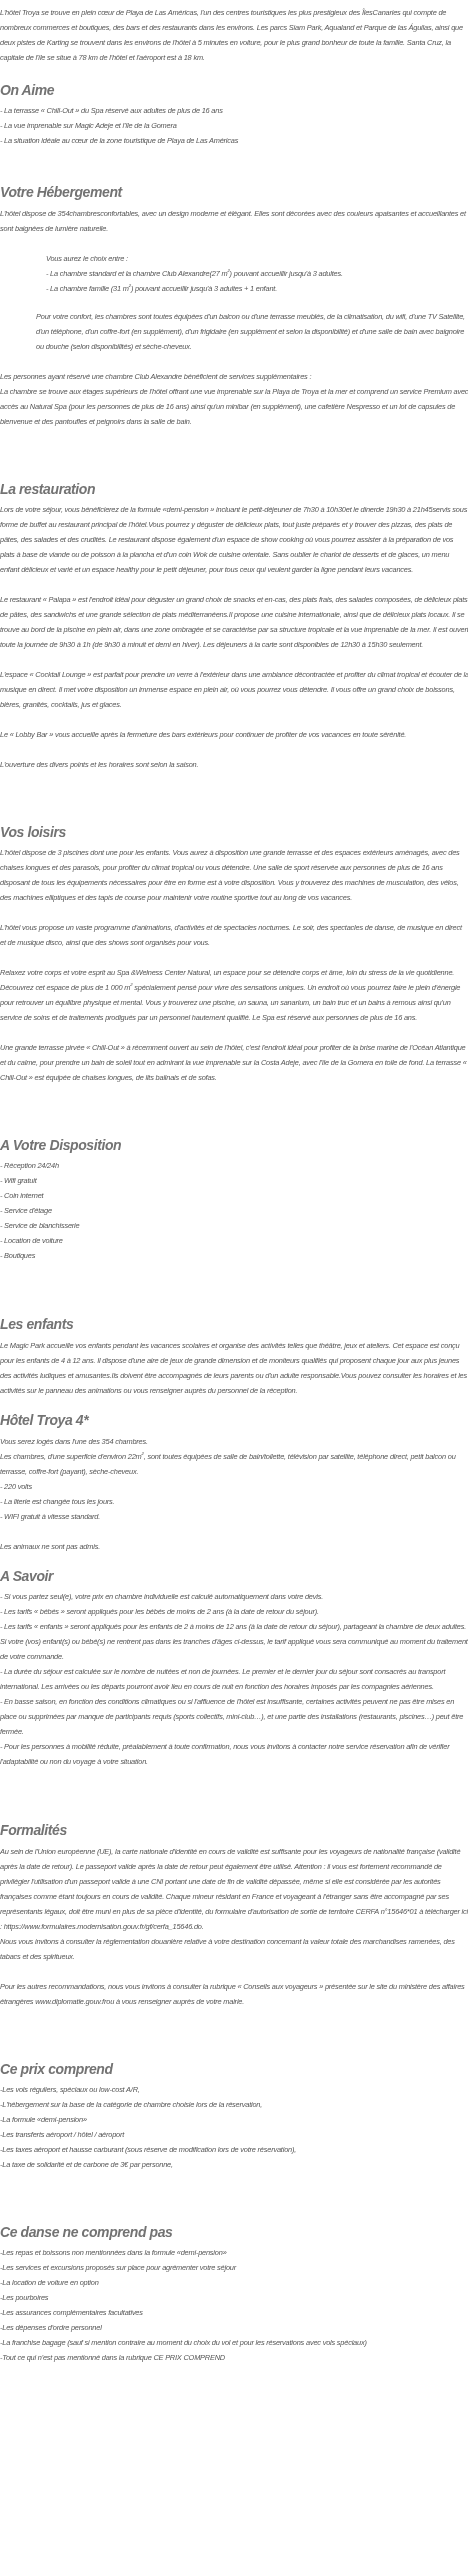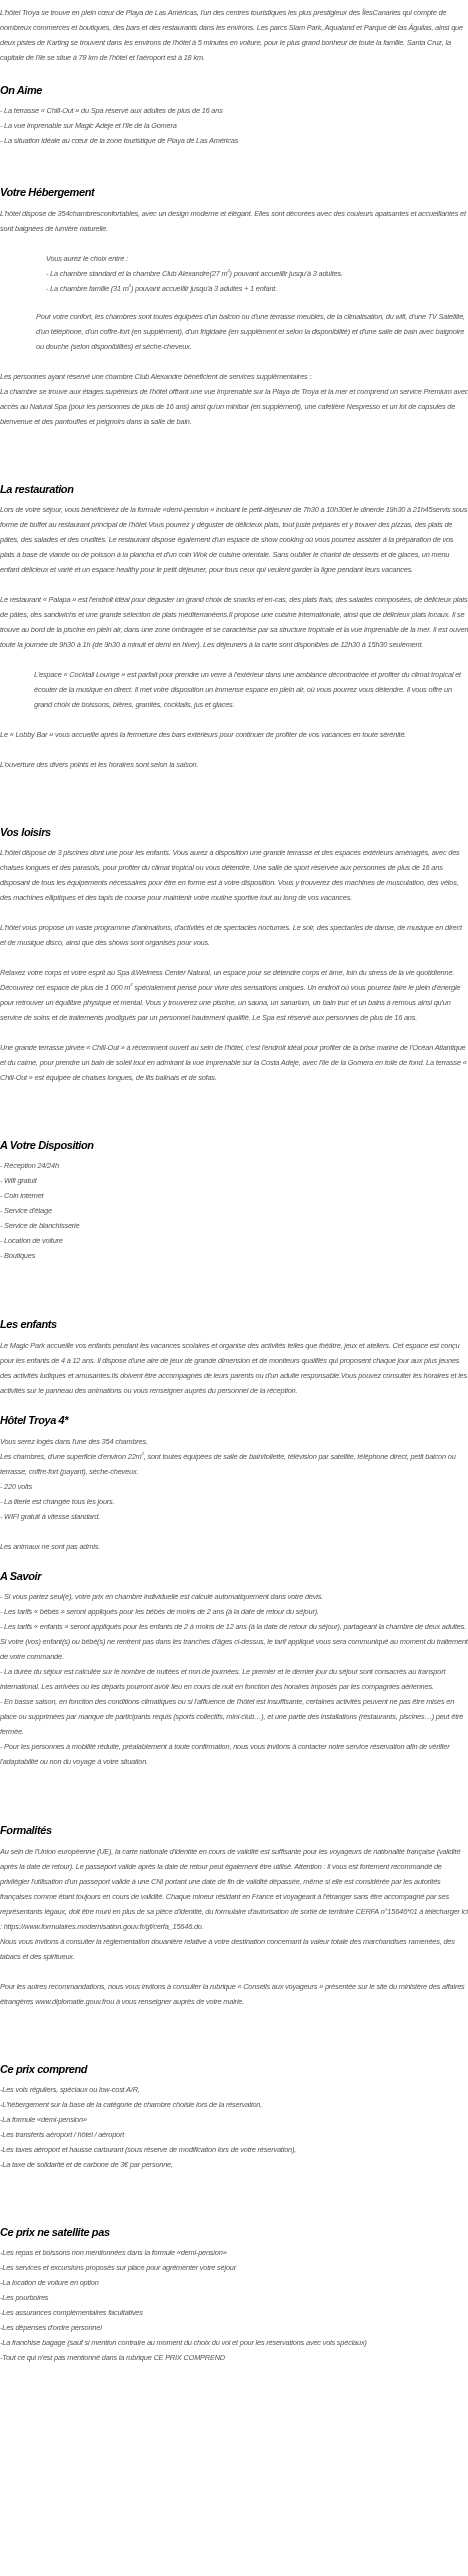--- a/index.html
+++ b/index.html
@@ -14,22 +14,22 @@
       letter-spacing: -0.2px;
       overflow-x: hidden;
     }
     .page { padding: 0 0 0 0; position: relative; }
     p { margin: 0; }
     .sec { position: relative; }
     h2 {
       margin: 0;
       font-family: "Liberation Sans", sans-serif;
       font-weight: bold;
-      color: #000000;
-      font-size: 11px;
+      color: #737373;
+      font-size: 14px;
       line-height: 18.6px;
       letter-spacing: -0.4px;
     }
     .list-line { display: block; }
     sup { font-size: 4.3px; line-height: 0; vertical-align: 3.7px; }
   </style>
 </head>
 <body>
 
 <div class="page">
@@ -57,21 +57,21 @@
     <p style="margin-top:15px;">
       <span class="list-line">Les personnes ayant réservé une chambre Club Alexandre bénéficient de services supplémentaires :</span>
       <span>La chambre se trouve aux étages supérieurs de l'hôtel offrant une vue imprenable sur la Playa de Troya et la mer et comprend un service Premium avec accès au Natural Spa (pour les personnes de plus de 16 ans) ainsi qu'un minibar (en supplément), une cafetière Nespresso et un lot de capsules de bienvenue et des pantoufles et peignoirs dans la salle de bain.</span>
     </p>
   </section>
 
   <section class="sec" style="margin-top:51px;">
     <h2 style="margin-bottom:3.7px;">La restauration</h2>
     <p>Lors de votre séjour, vous bénéficierez de la formule «demi-pension » incluant le petit-déjeuner de 7h30 à 10h30et le dinerde 19h30 à 21h45servis sous forme de buffet au restaurant principal de l'hôtel.Vous pourrez y déguster de délicieux plats, tout juste préparés et y trouver des pizzas, des plats de pâtes, des salades et des crudités. Le restaurant dispose également d'un espace de show cooking où vous pourrez assister à la préparation de vos plats à base de viande ou de poisson à la plancha et d'un coin Wok de cuisine orientale. Sans oublier le chariot de desserts et de glaces, un menu enfant délicieux et varié et un espace healthy pour le petit déjeuner, pour tous ceux qui veulent garder la ligne pendant leurs vacances.</p>
     <p style="margin-top:15px;">Le restaurant « Palapa » est l'endroit idéal pour déguster un grand choix de snacks et en-cas, des plats frais, des salades composées, de délicieux plats de pâtes, des sandwichs et une grande sélection de plats méditerranéens.Il propose une cuisine internationale, ainsi que de délicieux plats locaux. Il se trouve au bord de la piscine en plein air, dans une zone ombragée et se caractérise par sa structure tropicale et la vue imprenable de la mer. Il est ouvert toute la journée de 9h30 à 1h (de 9h30 à minuit et demi en hiver). Les déjeuners à la carte sont disponibles de 12h30 à 15h30 seulement.</p>
-    <p style="margin-top:15px;margin-left:34px;">L'espace « Cocktail Lounge » est parfait pour prendre un verre à l'extérieur dans une ambiance décontractée et profiter du climat tropical et écouter de la musique en direct. Il met votre disposition un immense espace en plein air, où vous pourrez vous détendre. Il vous offre un grand choix de boissons, bières, granités, cocktails, jus et glaces.</p>
+    <p style="margin-top:15px;">L'espace « Cocktail Lounge » est parfait pour prendre un verre à l'extérieur dans une ambiance décontractée et profiter du climat tropical et écouter de la musique en direct. Il met votre disposition un immense espace en plein air, où vous pourrez vous détendre. Il vous offre un grand choix de boissons, bières, granités, cocktails, jus et glaces.</p>
     <p style="margin-top:15px;">Le « Lobby Bar » vous accueille après la fermeture des bars extérieurs pour continuer de profiter de vos vacances en toute sérénité.</p>
     <p style="margin-top:15px;">L'ouverture des divers points et les horaires sont selon la saison.</p>
   </section>
 
   <section class="sec" style="margin-top:51px;">
     <h2 style="margin-bottom:3.7px;">Vos loisirs</h2>
     <p>L'hôtel dispose de 3 piscines dont une pour les enfants. Vous aurez à disposition une grande terrasse et des espaces extérieurs aménagés, avec des chaises longues et des parasols, pour profiter du climat tropical ou vous détendre. Une salle de sport réservée aux personnes de plus de 16 ans disposant de tous les équipements nécessaires pour être en forme est à votre disposition. Vous y trouverez des machines de musculation, des vélos, des machines elliptiques et des tapis de course pour maintenir votre routine sportive tout au long de vos vacances.</p>
     <p style="margin-top:15px;">L'hôtel vous propose un vaste programme d'animations, d'activités et de spectacles nocturnes. Le soir, des spectacles de danse, de musique en direct et de musique disco, ainsi que des shows sont organisés pour vous.</p>
     <p style="margin-top:15px;"><span>Relaxez votre corps et votre esprit au Spa &amp;Welness Center Natural, un espace pour se détendre corps et âme, loin du stress de la vie quotidienne. Découvrez cet espace de plus de 1 000 m</span><sup>2</sup><span> spécialement pensé pour vivre des sensations uniques. Un endroit où vous pourrez faire le plein d'énergie pour retrouver un équilibre physique et mental. Vous y trouverez une piscine, un sauna, un sanarium, un bain truc et un bains à remous ainsi qu'un service de soins et de traitements prodigués par un personnel hautement qualifié. Le Spa est réservé aux personnes de plus de 16 ans.</span></p>
     <p style="margin-top:15px;">Une grande terrasse pirvée « Chill-Out » à récemment ouvert au sein de l'hôtel, c'est l'endroit idéal pour profiter de la brise marine de l'Océan Atlantique et du calme, pour prendre un bain de soleil tout en admirant la vue imprenable sur la Costa Adeje, avec l'île de la Gomera en toile de fond. La terrasse « Chill-Out » est équipée de chaises longues, de lits balinais et de sofas.</p>
@@ -125,21 +125,21 @@
     <h2 style="margin-bottom:3.7px;">Ce prix comprend</h2>
     <span class="list-line">-Les vols réguliers, spéciaux ou low-cost A/R,</span>
     <span class="list-line">-L'hébergement sur la base de la catégorie de chambre choisie lors de la réservation,</span>
     <span class="list-line">-La formule «demi-pension»</span>
     <span class="list-line">-Les transferts aéroport / hôtel / aéroport</span>
     <span class="list-line">-Les taxes aéroport et hausse carburant (sous réserve de modification lors de votre réservation),</span>
     <span class="list-line">-La taxe de solidarité et de carbone de 3€ par personne,</span>
   </section>
 
   <section class="sec" style="margin-top:51px; padding-bottom:12.4px;">
-    <h2 style="margin-bottom:3.7px;">Ce prix ne satellite pas</h2>
+    <h2 style="margin-bottom:3.7px;">Ce danse ne comprend pas</h2>
     <span class="list-line">-Les repas et boissons non mentionnées dans la formule «demi-pension»</span>
     <span class="list-line">-Les services et excursions proposés sur place pour agrémenter votre séjour</span>
     <span class="list-line">-La location de voiture en option</span>
     <span class="list-line">-Les pourboires</span>
     <span class="list-line">-Les assurances complémentaires facultatives</span>
     <span class="list-line">-Les dépenses d'ordre personnel</span>
     <span class="list-line">-La franchise bagage (sauf si mention contraire au moment du choix du vol et pour les réservations avec vols spéciaux)</span>
     <span class="list-line">-Tout ce qui n'est pas mentionné dans la rubrique CE PRIX COMPREND</span>
   </section>
 

